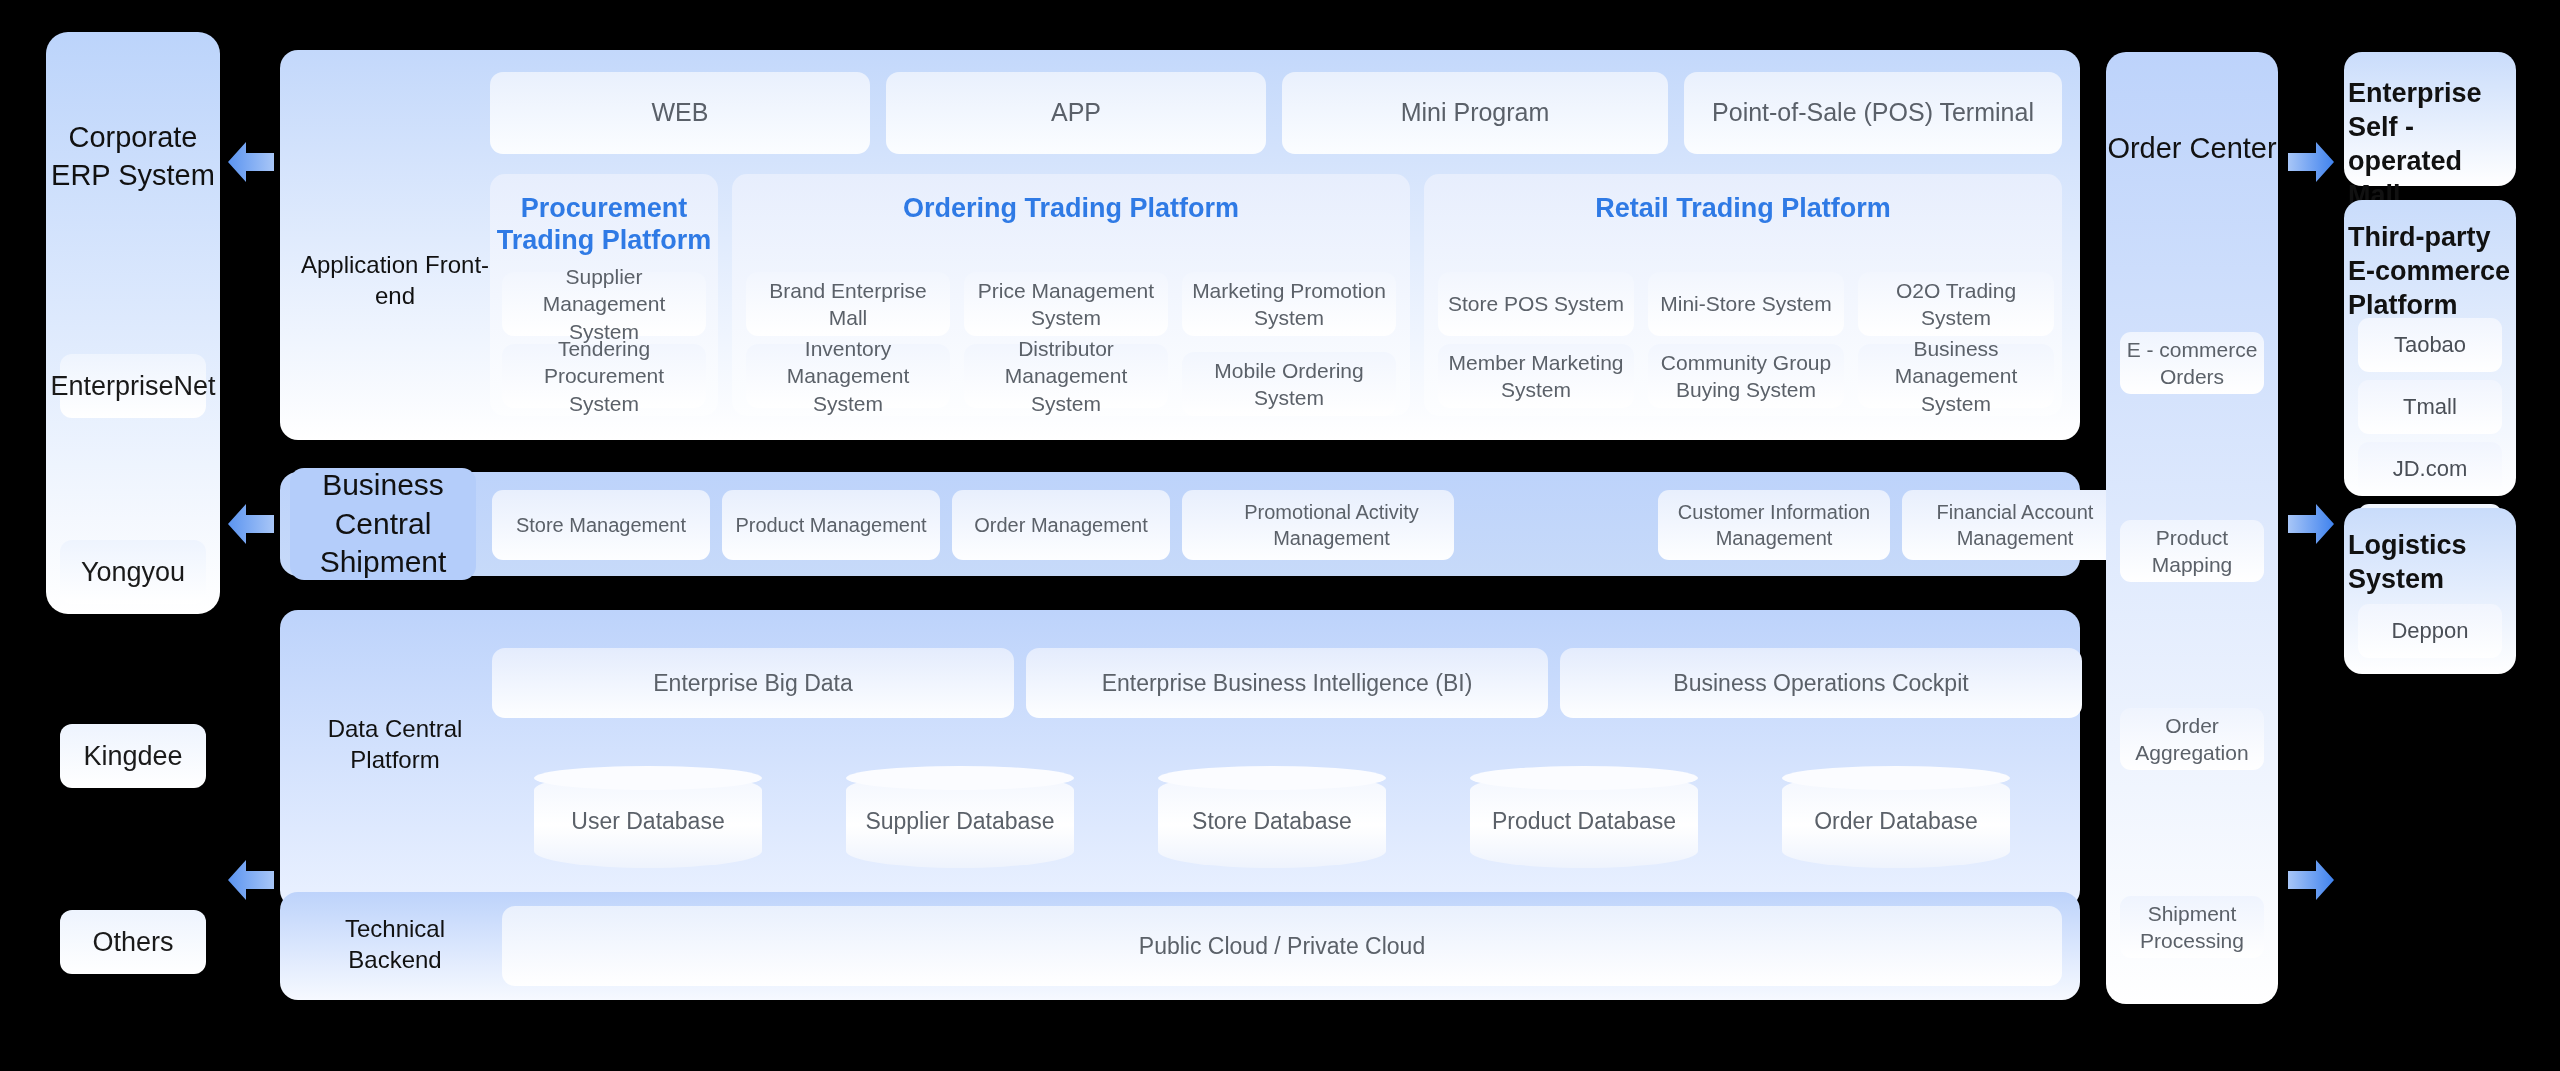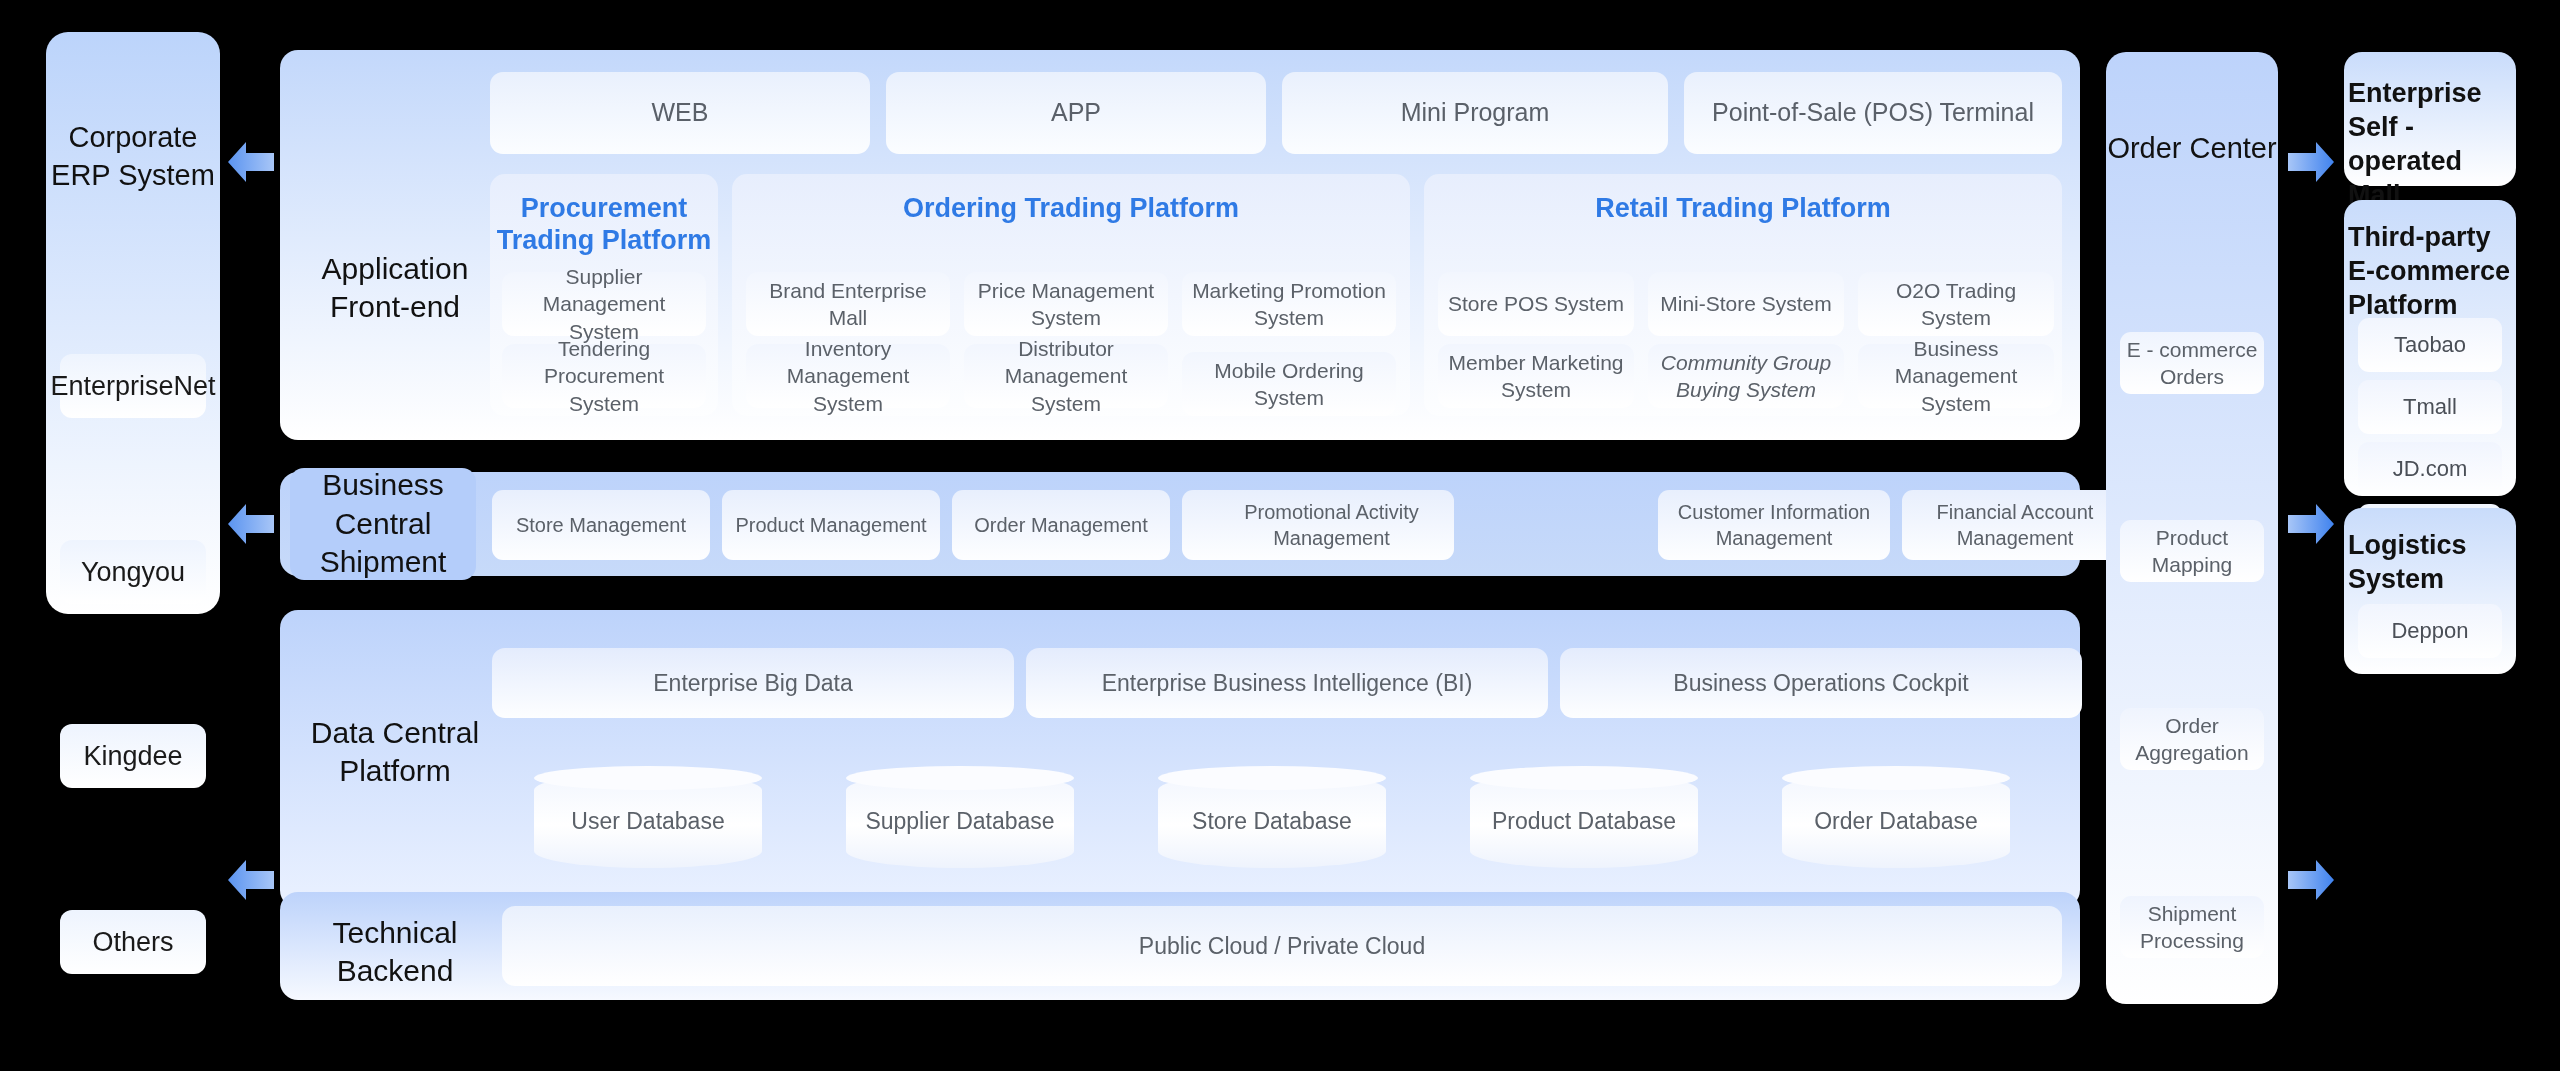--- a/index.html
+++ b/index.html
@@ -40,21 +40,21 @@
   }
 
   
   .layer {
     position: absolute;
     border-radius: 18px;
   }
   .layer-label {
     position: absolute;
     text-align: center;
-    font-size: 30px; color: #111; line-height: 1.28;
+    font-size: 24px; color: #111; line-height: 1.28;
     font-weight: 400;
   }
 
   
   #appfe { left: 280px; top: 50px; width: 1800px; height: 390px;
            background: linear-gradient(180deg, #c3d8fb 0%, #ffffff 100%); }
   #appfe .layer-label { left: 20px; top: 200px; width: 190px; }
 
   .chan {
     position: absolute; height: 82px; border-radius: 13px;
@@ -239,21 +239,21 @@
       <div class="mod" style="left:232px; top:170px; width:204px; height:64px;">Distributor Management System</div>
       <div class="mod" style="left:450px; top:178px; width:214px; height:64px;">Mobile Ordering System</div>
     </div>
 
     <div class="plat" style="left:1144px; top:124px; width:638px; height:242px;">
       <div class="plat-title">Retail Trading Platform</div>
       <div class="mod" style="left:14px;  top:98px;  width:196px; height:64px;">Store POS System</div>
       <div class="mod" style="left:224px; top:98px;  width:196px; height:64px;">Mini-Store System</div>
       <div class="mod" style="left:434px; top:98px;  width:196px; height:64px;">O2O Trading System</div>
       <div class="mod" style="left:14px;  top:170px; width:196px; height:64px;">Member Marketing System</div>
-      <div class="mod" style="left:224px; top:170px; width:196px; height:64px;font-style:italic;">Community Group Buying System</div>
+      <div class="mod" style="left:224px; top:170px; width:196px; height:64px;">Community Group Buying System</div>
       <div class="mod" style="left:434px; top:170px; width:196px; height:64px;">Business Management System</div>
     </div>
   </div>
 
   <div id="bcp" class="layer">
     <div class="bcp-label">Business Central Shipment</div>
     <div class="bcp-mod" style="left:212px;  width:218px;">Store Management</div>
     <div class="bcp-mod" style="left:442px;  width:218px;">Product Management</div>
     <div class="bcp-mod" style="left:672px;  width:218px;">Order Management</div>
     <div class="bcp-mod" style="left:902px;  width:272px;padding-left:32px;">Promotional Activity Management</div>

